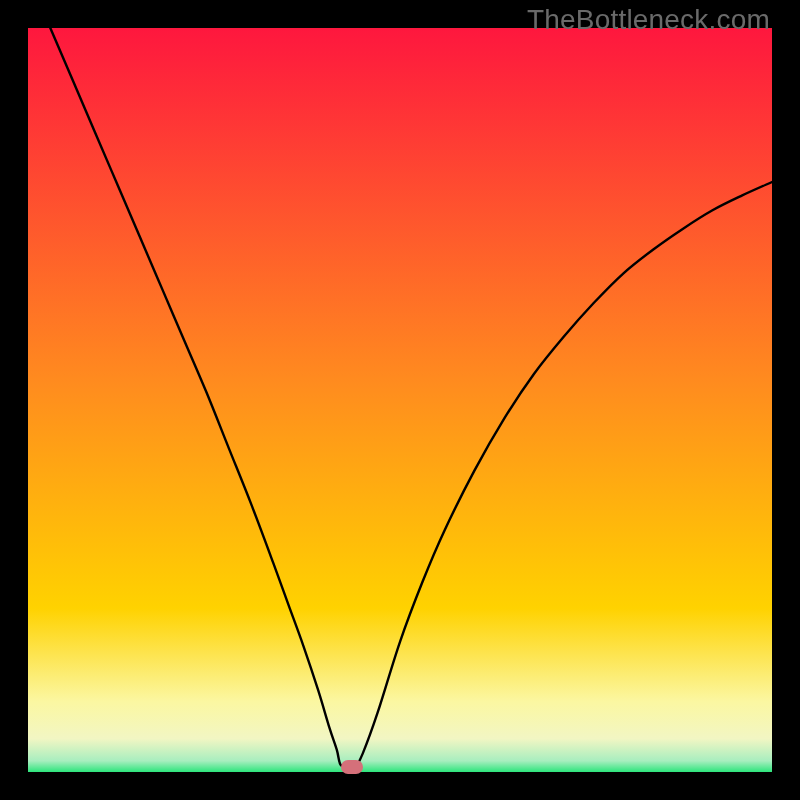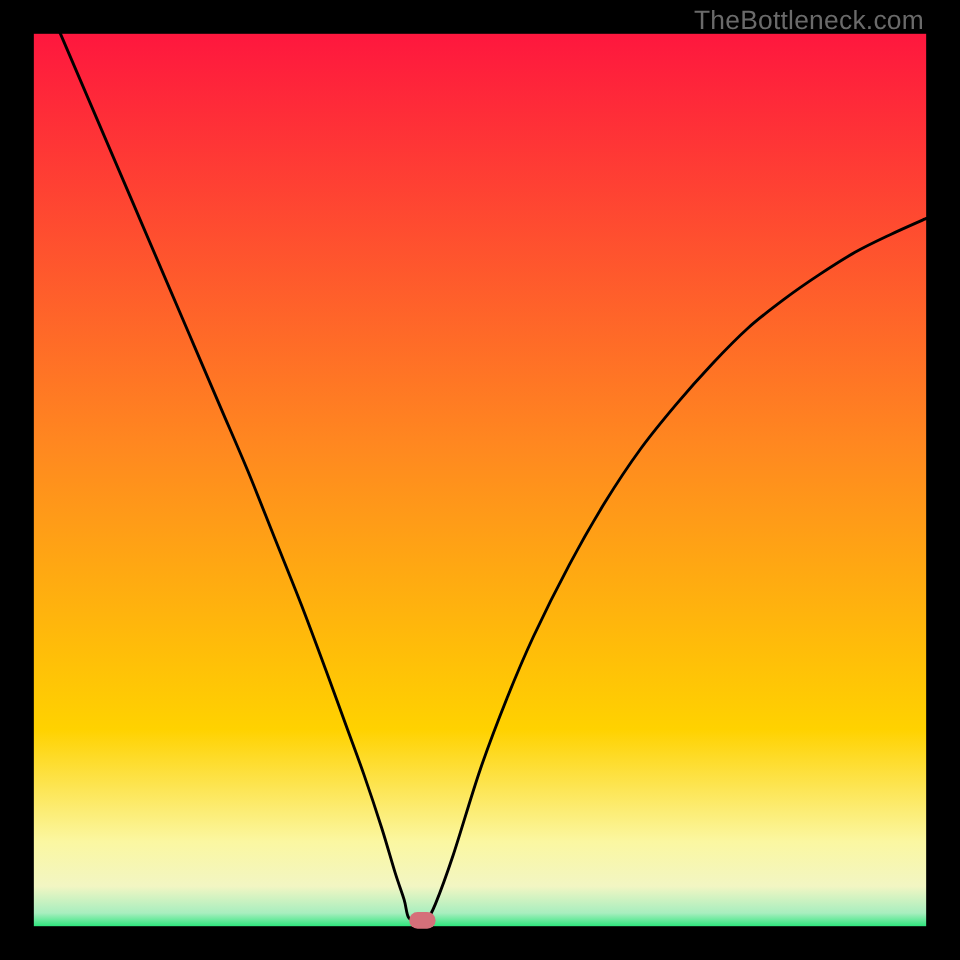--- a/index.html
+++ b/index.html
@@ -24,21 +24,21 @@
     left: 0;
     top: 0;
     width: 744px;
     height: 744px;
   }
   .watermark {
     position: absolute;
     top: 4px;
     right: 30px;
     color: #6a6a6a;
-    font-size: 22px;
+    font-size: 28px;
     font-weight: 500;
     letter-spacing: 0.2px;
     user-select: none;
   }
   .marker {
     position: absolute;
     width: 22px;
     height: 14px;
     border-radius: 7px;
     transform: translate(-50%, -50%);

